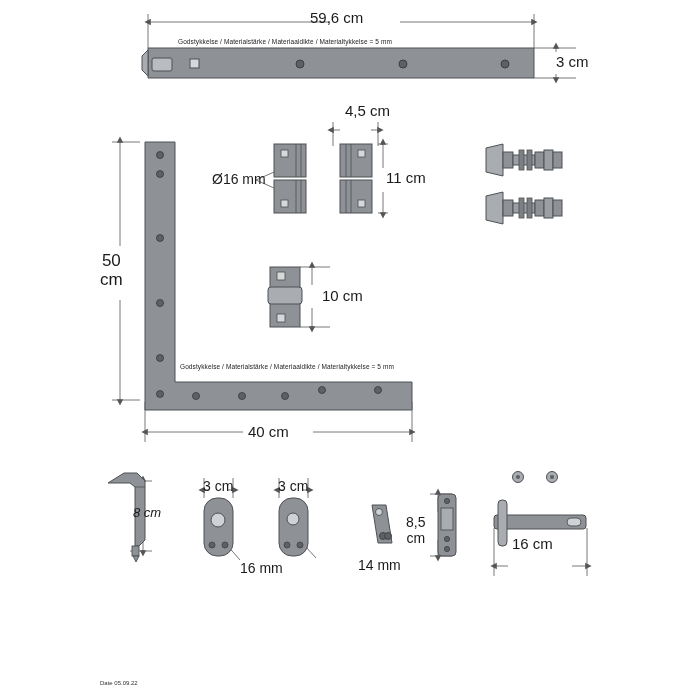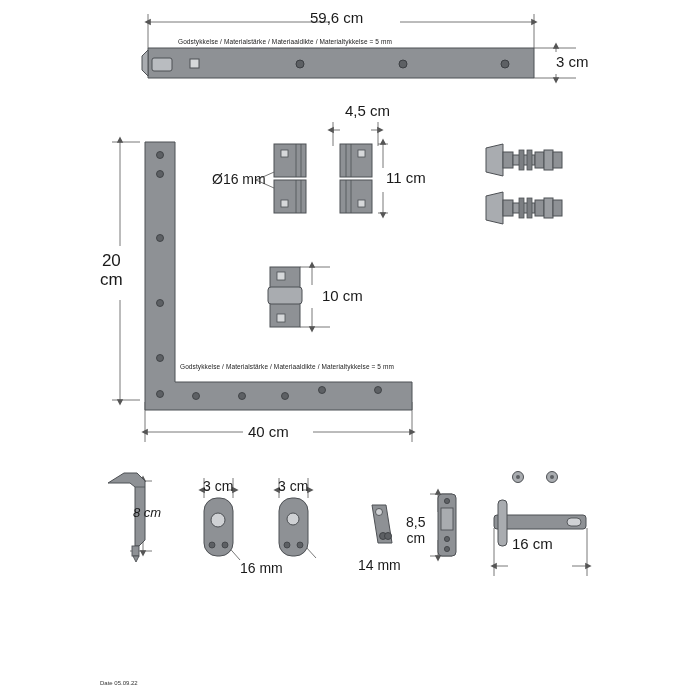--- a/index.html
+++ b/index.html
@@ -236,21 +236,21 @@
   </svg>
 
   <div class="lbl dim" style="left:310px;top:10px;">59,6 cm</div>
   <div class="lbl dim" style="left:556px;top:54px;">3 cm</div>
   <div class="lbl note" style="left:178px;top:38px;">Godstykkelse / Materialstärke / Materiaaldikte / Materialtykkelse = 5 mm</div>
 
   <div class="lbl dim" style="left:345px;top:103px;">4,5 cm</div>
   <div class="lbl dim" style="left:386px;top:170px;">11 cm</div>
   <div class="lbl dim-xs" style="left:212px;top:172px;">Ø16 mm</div>
 
-  <div class="lbl big" style="left:100px;top:252px;text-align:center;">20
+  <div class="lbl big" style="left:100px;top:252px;text-align:center;">50
 cm</div>
   <div class="lbl dim" style="left:248px;top:424px;">40 cm</div>
   <div class="lbl note" style="left:180px;top:363px;">Godstykkelse / Materialstärke / Materiaaldikte / Materialtykkelse = 5 mm</div>
 
   <div class="lbl dim" style="left:314px;top:288px;margin-left:8px;">10 cm</div>
 
   <div class="lbl dim-sm" style="left:133px;top:506px;">8 cm</div>
   <div class="lbl dim-xs" style="left:203px;top:479px;">3 cm</div>
   <div class="lbl dim-xs" style="left:278px;top:479px;">3 cm</div>
   <div class="lbl dim-xs" style="left:240px;top:561px;">16 mm</div>

